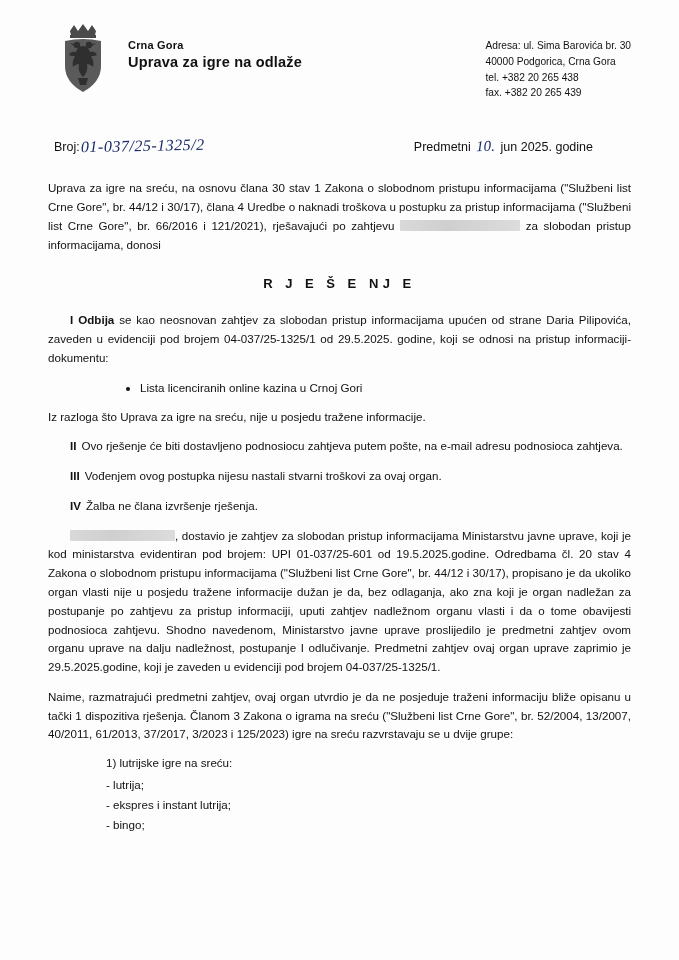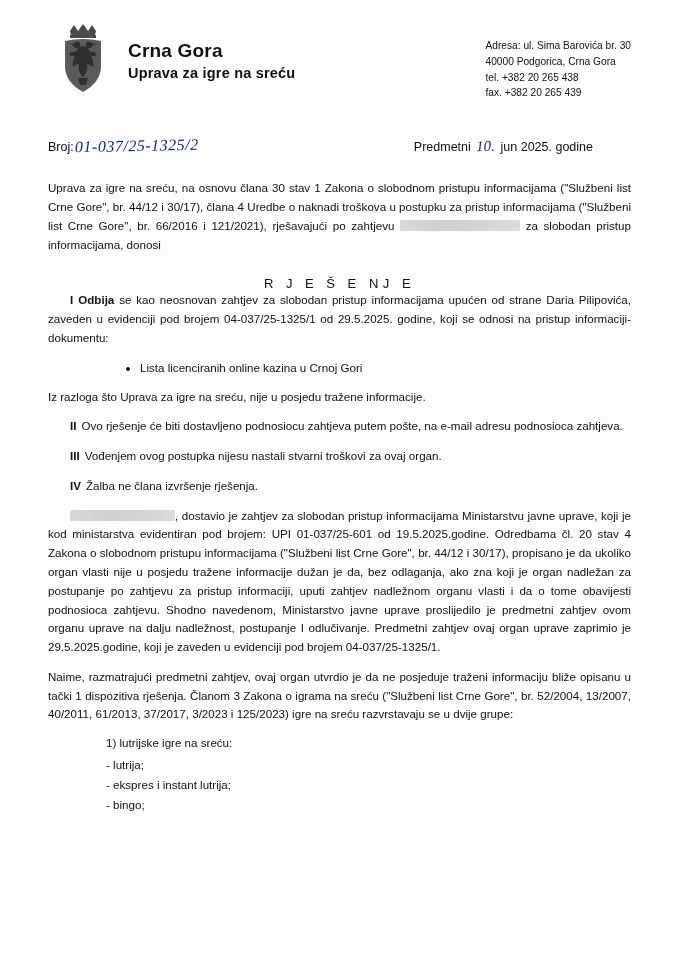--- a/index.html
+++ b/index.html
@@ -38,21 +38,21 @@
     margin-left: 4px;
   }
   .crest svg { display: block; }
 
   .org {
     margin-left: 14px;
     padding-top: 16px;
     flex: 0 0 auto;
   }
   .org-line1 {
-    font-size: 19px;
+    font-size: 11px;
     font-weight: bold;
     letter-spacing: .2px;
     line-height: 1.35;
     color: #111;
   }
   .org-line2 {
     font-size: 14.5px;
     font-weight: bold;
     letter-spacing: .2px;
     line-height: 1.35;
@@ -76,21 +76,21 @@
     color: #111;
   }
 
   
   .refrow {
     display: flex;
     align-items: baseline;
     margin-top: 36px;
     font-size: 12.5px;
   }
-  .ref-label { }
+  .ref-label { margin-left: 6px; }
   .ref-hand {
     font-family: "Liberation Serif", serif;
     font-style: italic;
     font-size: 16px;
     color: #1a2a6b;
     margin-left: 1px;
     letter-spacing: .5px;
     transform: rotate(-1.2deg);
     display: inline-block;
   }
@@ -125,23 +125,24 @@
     color: transparent;
     border-radius: 1px;
     height: 11px;
     vertical-align: -1px;
     filter: blur(0.6px);
   }
 
   .title-spaced {
     text-align: center;
     font-size: 13px;
-    font-weight: normal;
+    font-weight: bold;
     letter-spacing: 4.5px;
     margin-top: 22px;
+    margin-bottom: 20px;
   }
 
   .para {
     font-size: 11.6px;
     line-height: 1.62;
     text-align: justify;
     margin-bottom: 11px;
   }
   .para.indent { text-indent: 22px; }
 
@@ -201,21 +202,21 @@
           <path d="M22 22 L18 21 L22 24 Z" fill="#2f2f2f"></path>
           <path d="M40 22 L44 21 L40 24 Z" fill="#2f2f2f"></path>
 
           <path d="M26 56 L36 56 L34 63 L28 63 Z" fill="#2f2f2f"></path>
         </g>
       </svg>
     </div>
 
     <div class="org">
       <div class="org-line1">Crna Gora</div>
-      <div class="org-line2">Uprava za igre na sreću</div>
+      <div class="org-line2">Uprava za igre na odlaže</div>
     </div>
 
     <div class="contact">
       <div>Adresa: ul. Sima Barovića br. 30</div>
       <div>40000 Podgorica, Crna Gora</div>
       <div>tel. +382 20 265 438</div>
       <div>fax. +382 20 265 439</div>
     </div>
   </div>
 

